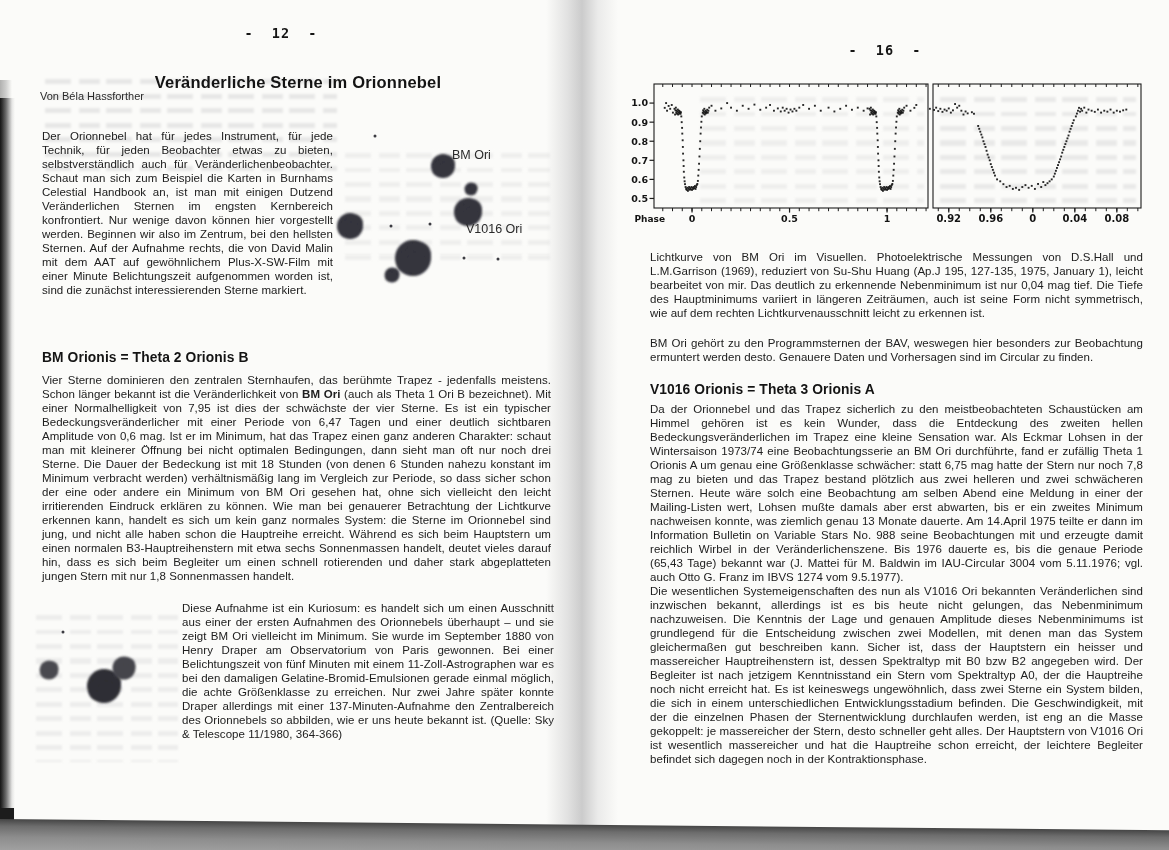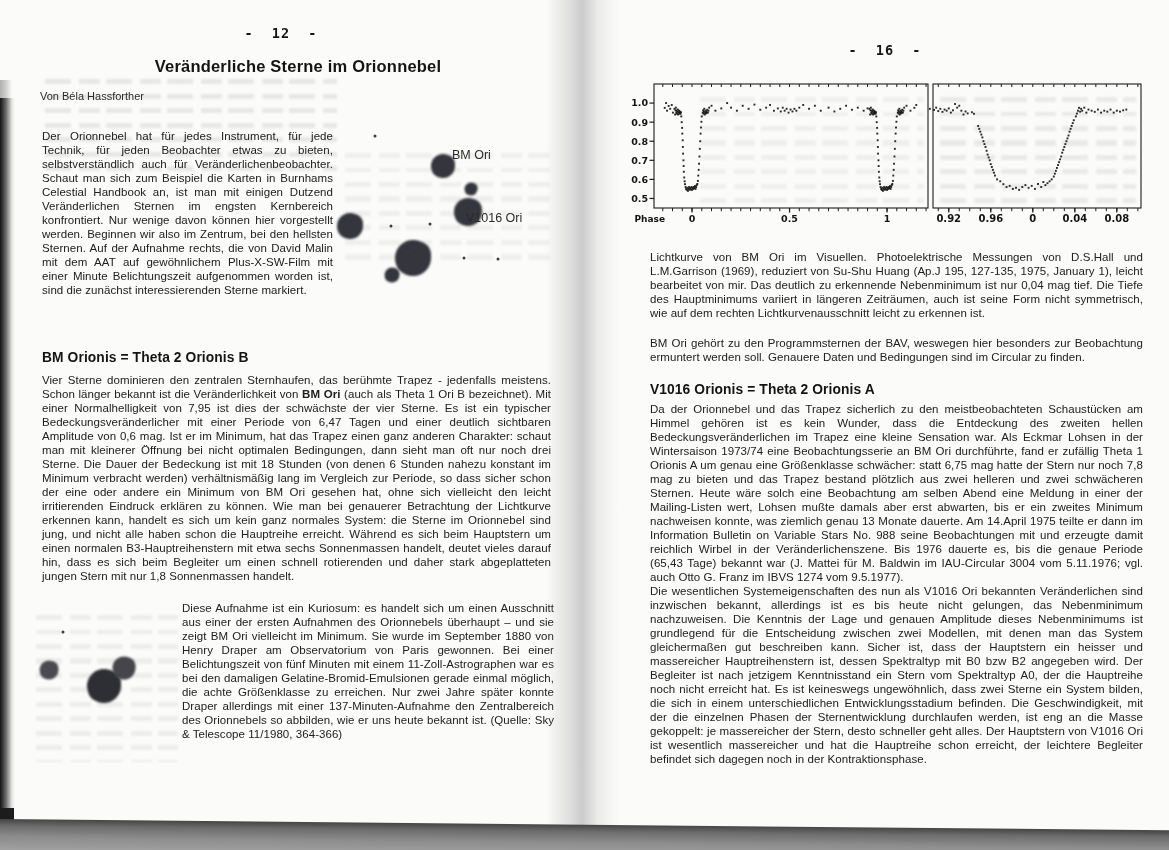--- a/index.html
+++ b/index.html
@@ -4,21 +4,21 @@
 <style>
   html,body{margin:0;padding:0;background:#e8e8e6;}
   #scan{position:relative;width:1169px;height:850px;background:#fbfbf9;overflow:hidden;
         font-family:"Liberation Sans",sans-serif;}
   .abs{position:absolute;}
   .para{position:absolute;font-size:11.5px;line-height:14px;text-align:justify;
         color:#202020;letter-spacing:.05px;}
   .pageno{position:absolute;font-family:"DejaVu Sans Mono",monospace;font-size:13.5px;
           font-weight:600;color:#151515;letter-spacing:1px;word-spacing:9px;text-align:center;}
   .title{position:absolute;font-size:16.5px;font-weight:bold;color:#141414;text-align:center;
-         letter-spacing:.2px;}
+         letter-spacing:.2px;margin-top:16px;}
   .byline{position:absolute;font-size:11px;color:#2a2a2a;text-align:left;}
   .heading{position:absolute;font-size:13.8px;font-weight:bold;color:#141414;letter-spacing:.1px;}
   .figlabel{position:absolute;font-size:12.5px;color:#2b2b2b;}
   
   .ghost{position:absolute;filter:blur(1.3px);pointer-events:none;
      background:
        repeating-linear-gradient(90deg, rgba(251,251,249,0) 0 26px, rgba(251,251,249,1) 26px 34px, rgba(251,251,249,0) 34px 55px, rgba(251,251,249,1) 55px 61px),
        repeating-linear-gradient(180deg, transparent 0 5px, rgba(118,118,126,var(--o,0.14)) 5px 10px, transparent 10px 14.5px);}
   #edge-left{position:absolute;left:0;top:98px;width:15px;height:752px;
      background:linear-gradient(90deg,#141414 0px,#2e2e2e 2px,#6c6c6c 6px,#a8a8a8 9px,rgba(190,190,190,.35) 12px,rgba(190,190,190,0) 15px);}
@@ -94,21 +94,21 @@
           <circle cx="90.05" cy="158.65" r="5.1000000000000005" fill="#34343c"></circle>
           <circle cx="93.35" cy="159.25" r="4.5" fill="#34343c"></circle>
         </g>
         <circle cx="75" cy="18" r="1.5" fill="#3c3c42"></circle>
         <circle cx="91" cy="108" r="1.5" fill="#3c3c42"></circle>
         <circle cx="130" cy="106" r="1.5" fill="#3c3c42"></circle>
         <circle cx="164" cy="140" r="1.5" fill="#3c3c42"></circle>
         <circle cx="198" cy="141" r="1.5" fill="#3c3c42"></circle>
       </svg>
     <span class="figlabel" style="left:452px;top:148px;">BM Ori</span>
-    <span class="figlabel" style="left:466px;top:211px;">V1016 Ori</span>
+    <span class="figlabel" style="left:466px;top:222px;">V1016 Ori</span>
 
     <div class="heading" style="left:42px;top:350px;">BM Orionis = Theta 2 Orionis B</div>
 
     <div class="para" style="left:42px;top:373px;width:509px;"><span>Vier Sterne dominieren den zentralen Sternhaufen, das berühmte Trapez - jedenfalls meistens. Schon länger bekannt ist die Veränderlichkeit von </span><span style="font-weight: bold;">BM Ori</span><span> (auch als Theta 1 Ori B bezeichnet). Mit einer Normalhelligkeit von 7,95 ist dies der schwächste der vier Sterne. Es ist ein typischer Bedeckungsveränderlicher mit einer Periode von 6,47 Tagen und einer deutlich sichtbaren Amplitude von 0,6 mag. Ist er im Minimum, hat das Trapez einen ganz anderen Charakter: schaut man mit kleinerer Öffnung bei nicht optimalen Bedingungen, dann sieht man oft nur noch drei Sterne. Die Dauer der Bedeckung ist mit 18 Stunden (von denen 6 Stunden nahezu konstant im Minimum verbracht werden) verhältnismäßig lang im Vergleich zur Periode, so dass sicher schon der eine oder andere ein Minimum von BM Ori gesehen hat, ohne sich vielleicht den leicht irritierenden Eindruck erklären zu können. Wie man bei genauerer Betrachtung der Lichtkurve erkennen kann, handelt es sich um kein ganz normales System: die Sterne im Orionnebel sind jung, und nicht alle haben schon die Hauptreihe erreicht. Während es sich beim Hauptstern um einen normalen B3-Hauptreihenstern mit etwa sechs Sonnenmassen handelt, deutet vieles darauf hin, dass es sich beim Begleiter um einen schnell rotierenden und daher stark abgeplatteten jungen Stern mit nur 1,8 Sonnenmassen handelt.</span></div>
 
     <svg id="draper-svg" class="abs" style="left:28px;top:628px;" width="165" height="125">
         <defs>
           <filter id="draper-svg-b" x="-60%" y="-60%" width="220%" height="220%">
             <feGaussianBlur stdDeviation="1.2"></feGaussianBlur>
           </filter>
@@ -565,23 +565,23 @@
         <rect x="484.5853535353535" y="30.613076923076942" width="1.9" height="1.9" fill="#161616" opacity="0.92"></rect>
         <rect x="487.7368686868687" y="33.66538461538463" width="1.9" height="1.9" fill="#161616" opacity="0.92"></rect>
         <rect x="490.88838383838385" y="31.757692307692327" width="1.9" height="1.9" fill="#161616" opacity="0.92"></rect>
         <rect x="494.039898989899" y="32.71153846153848" width="1.9" height="1.9" fill="#161616" opacity="0.92"></rect>
         <rect x="497.1914141414141" y="31.376153846153866" width="1.9" height="1.9" fill="#161616" opacity="0.92"></rect>
         <rect x="500.34292929292934" y="30.613076923076942" width="1.9" height="1.9" fill="#161616" opacity="0.92"></rect>
       </svg>
 
     <div class="para" style="left:650px;top:250px;width:493px;">Lichtkurve von BM Ori im Visuellen. Photoelektrische Messungen von D.S.Hall und L.M.Garrison (1969), reduziert von Su-Shu Huang (Ap.J 195, 127-135, 1975, January 1), leicht bearbeitet von mir. Das deutlich zu erkennende Nebenminimum ist nur 0,04 mag tief. Die Tiefe des Hauptminimums variiert in längeren Zeiträumen, auch ist seine Form nicht symmetrisch, wie auf dem rechten Lichtkurvenausschnitt leicht zu erkennen ist.</div>
 
-    <div class="para" style="left:650px;top:336px;width:493px;">BM Ori gehört zu den Programmsternen der BAV, weswegen hier besonders zur Beobachtung ermuntert werden soll. Genauere Daten und Bedingungen sind im Circular zu finden.</div>
-
-    <div class="heading" style="left:650px;top:382px;">V1016 Orionis = Theta 2 Orionis A</div>
+    <div class="para" style="left:650px;top:336px;width:493px;">BM Ori gehört zu den Programmsternen der BAV, weswegen hier besonders zur Beobachtung ermuntert werden desto. Genauere Daten und Vorhersagen sind im Circular zu finden.</div>
+
+    <div class="heading" style="left:650px;top:382px;">V1016 Orionis = Theta 3 Orionis A</div>
 
     <div class="para" style="left:650px;top:402px;width:493px;">Da der Orionnebel und das Trapez sicherlich zu den meistbeobachteten Schaustücken am Himmel gehören ist es kein Wunder, dass die Entdeckung des zweiten hellen Bedeckungsveränderlichen im Trapez eine kleine Sensation war. Als Eckmar Lohsen in der Wintersaison 1973/74 eine Beobachtungsserie an BM Ori durchführte, fand er zufällig Theta 1 Orionis A um genau eine Größenklasse schwächer: statt 6,75 mag hatte der Stern nur noch 7,8 mag zu bieten und das Trapez bestand plötzlich aus zwei helleren und zwei schwächeren Sternen. Heute wäre solch eine Beobachtung am selben Abend eine Meldung in einer der Mailing-Listen wert, Lohsen mußte damals aber erst abwarten, bis er ein zweites Minimum nachweisen konnte, was ziemlich genau 13 Monate dauerte. Am 14.April 1975 teilte er dann im Information Bulletin on Variable Stars No. 988 seine Beobachtungen mit und erzeugte damit reichlich Wirbel in der Veränderlichenszene. Bis 1976 dauerte es, bis die genaue Periode (65,43 Tage) bekannt war (J. Mattei für M. Baldwin im IAU-Circular 3004 vom 5.11.1976; vgl. auch Otto G. Franz im IBVS 1274 vom 9.5.1977).</div>
 
     <div class="para" style="left:650px;top:584px;width:493px;">Die wesentlichen Systemeigenschaften des nun als V1016 Ori bekannten Veränderlichen sind inzwischen bekannt, allerdings ist es bis heute nicht gelungen, das Nebenminimum nachzuweisen. Die Kenntnis der Lage und genauen Amplitude dieses Nebenminimums ist grundlegend für die Entscheidung zwischen zwei Modellen, mit denen man das System gleichermaßen gut beschreiben kann. Sicher ist, dass der Hauptstern ein heisser und massereicher Hauptreihenstern ist, dessen Spektraltyp mit B0 bzw B2 angegeben wird. Der Begleiter ist nach jetzigem Kenntnisstand ein Stern vom Spektraltyp A0, der die Hauptreihe noch nicht erreicht hat. Es ist keineswegs ungewöhnlich, dass zwei Sterne ein System bilden, die sich in einem unterschiedlichen Entwicklungsstadium befinden. Die Geschwindigkeit, mit der die einzelnen Phasen der Sternentwicklung durchlaufen werden, ist eng an die Masse gekoppelt: je massereicher der Stern, desto schneller geht alles. Der Hauptstern von V1016 Ori ist wesentlich massereicher und hat die Hauptreihe schon erreicht, der leichtere Begleiter befindet sich dagegen noch in der Kontraktionsphase.</div>
   </div>
 
   <div id="gutter"></div>
   <div id="edge-left"></div>
   <div id="edge-left-fade"></div>
   <div id="band-corner"></div>

